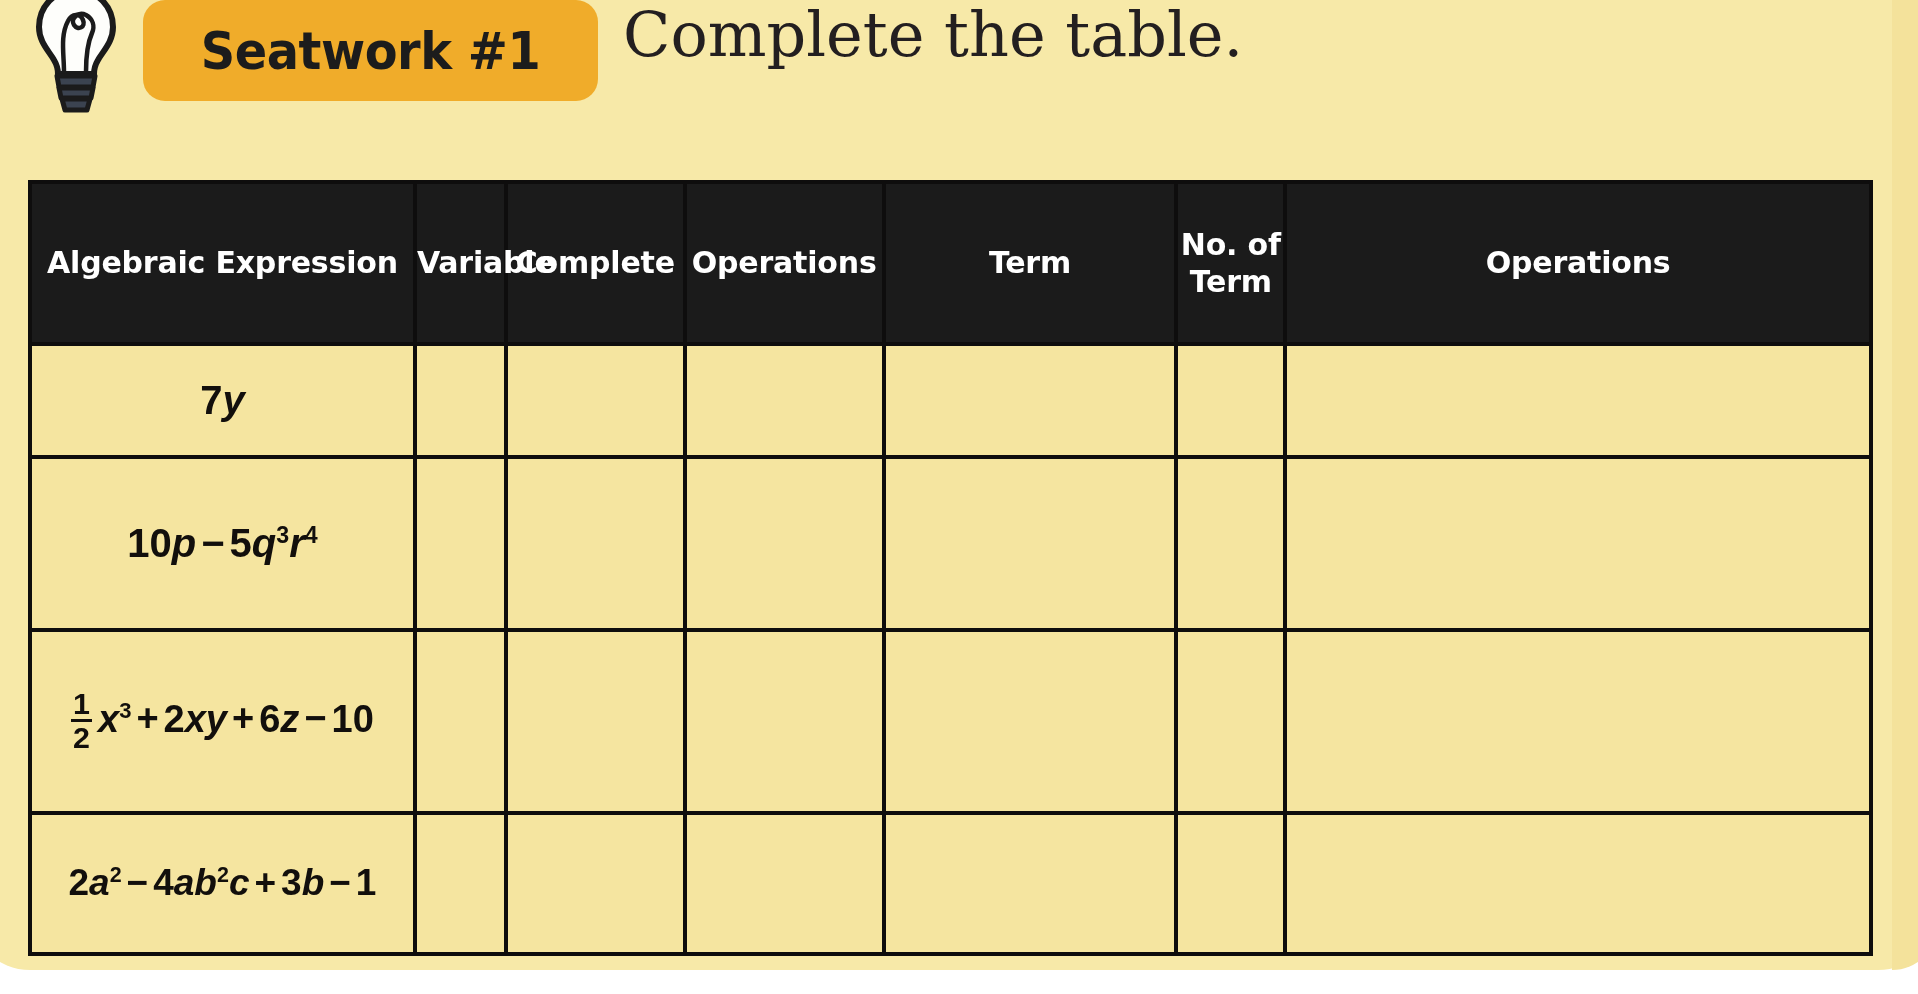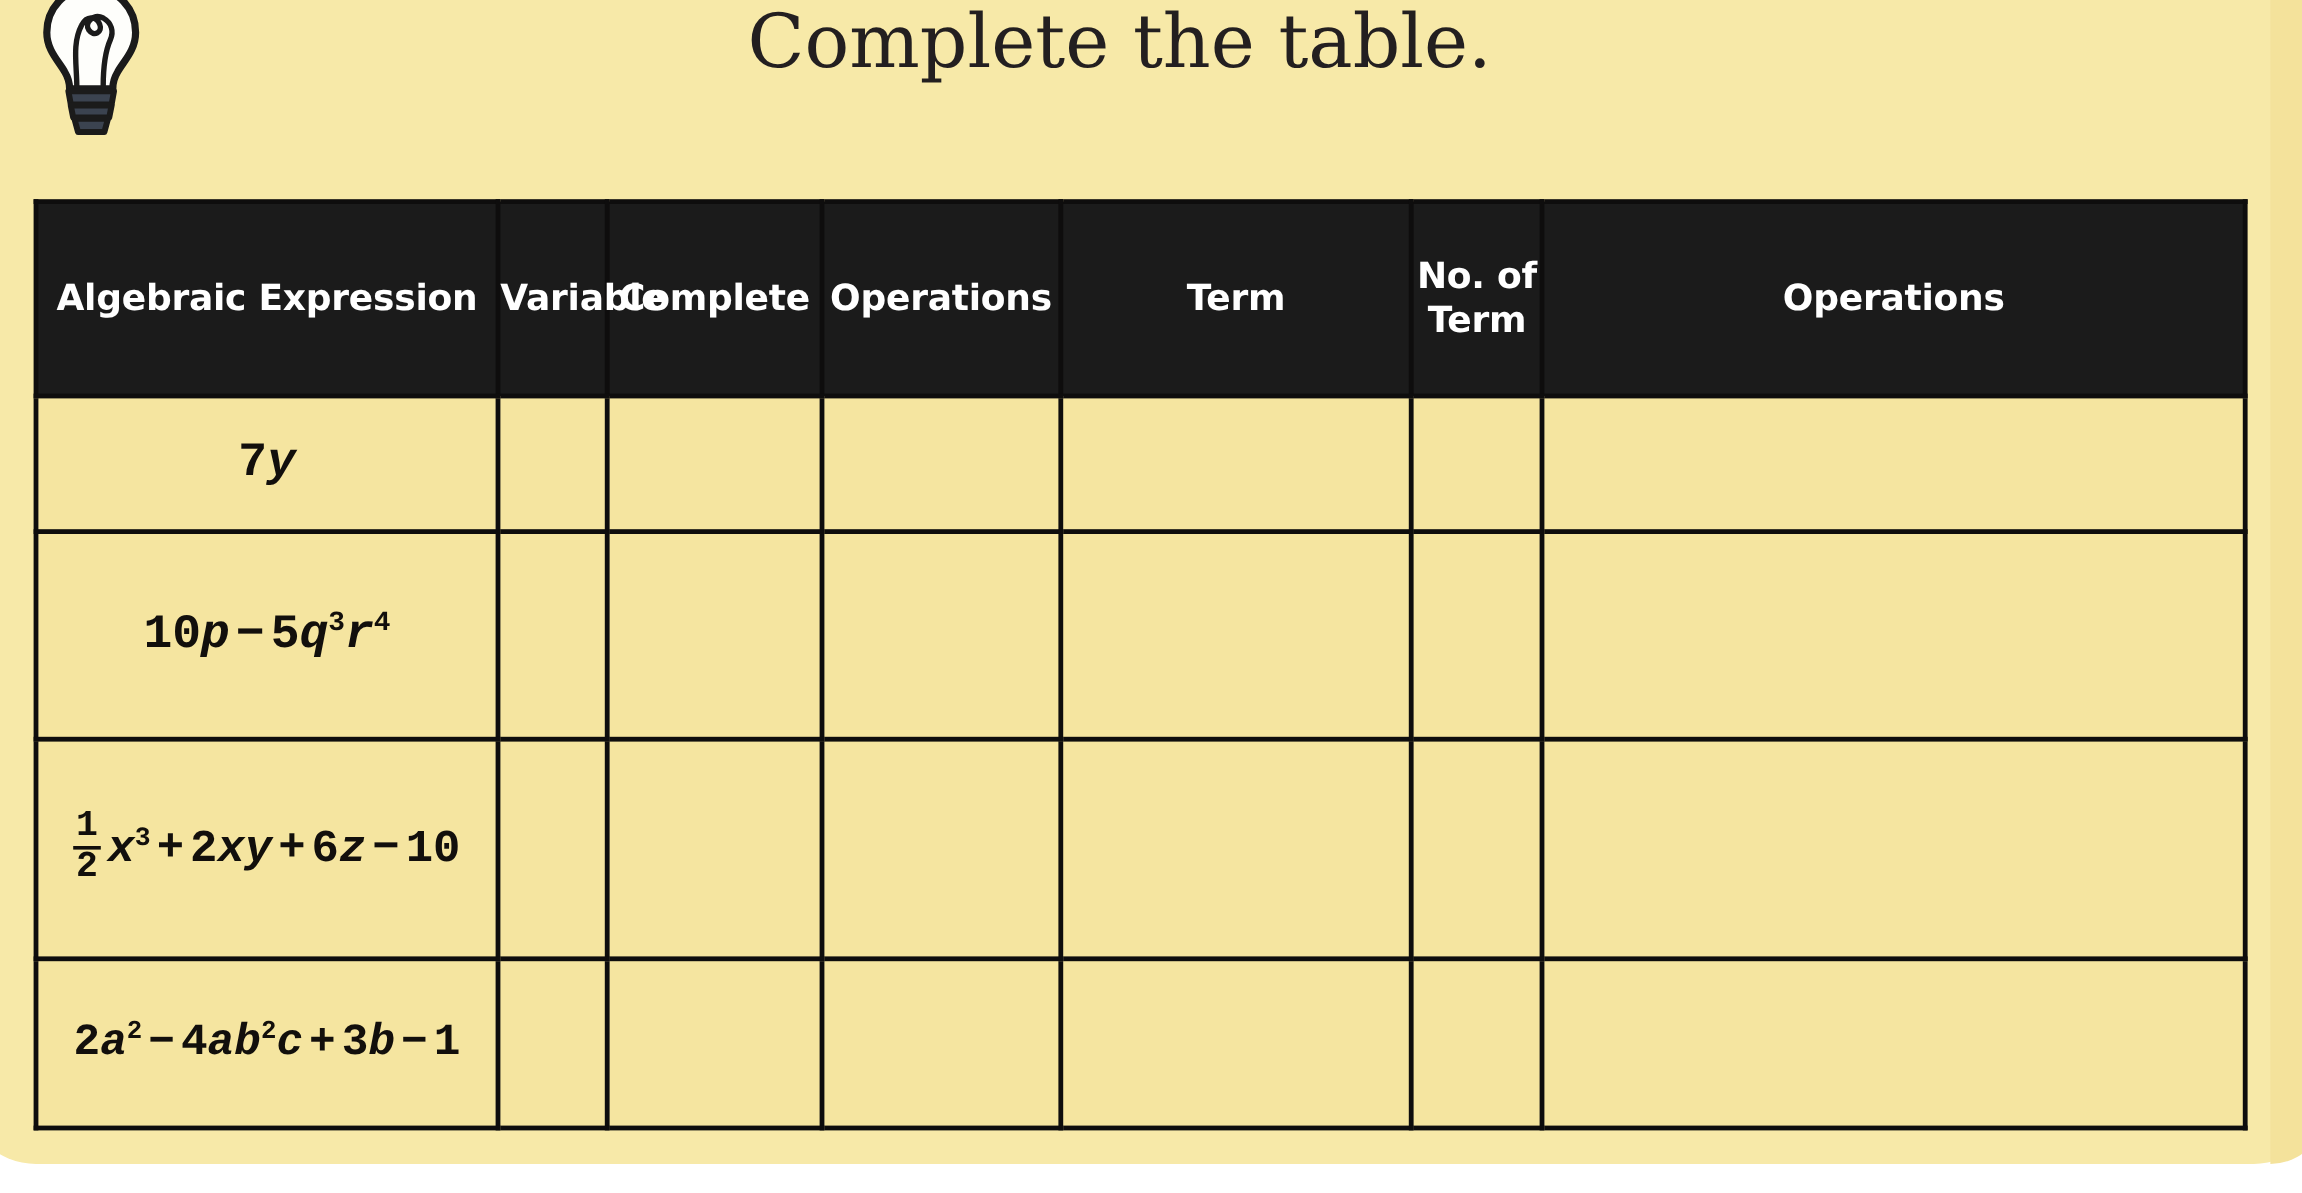--- a/index.html
+++ b/index.html
@@ -85,21 +85,21 @@
     font-weight: 400;
     font-size: 62px;
     letter-spacing: 0px;
     white-space: nowrap;
   }
 
   
   #table-wrap {
     position: absolute;
     left: 28px;
-    top: 166px;
+    top: 180px;
     width: 1845px;
     height: 776px;
   }
   table.sheet {
     border-collapse: collapse;
     table-layout: fixed;
     width: 1845px;
     height: 776px;
   }
   table.sheet th, table.sheet td {
@@ -119,21 +119,21 @@
     line-height: 1.25;
     letter-spacing: -0.2px;
   }
   table.sheet tbody td {
     background: #F5E5A0;
     vertical-align: middle;
   }
   td.expr-cell {
     text-align: center;
     color: #120F0C;
-    font-family: Liberation Mono, monospace;
+    font-family: Liberation Sans, sans-serif;
     font-weight: 700;
     font-style: italic;
     font-size: 40px;
     padding: 0 10px;
   }
 
   
   .expr { display: inline-block; white-space: nowrap; }
   .num  { font-style: normal; }
   .var  { font-style: italic; }
@@ -197,20 +197,23 @@
 
     <path d="M52 6 C30 6 15 23 15 43 C15 58 25 67 30 76 C33 81 34 86 34 90 L70 90 C70 86 71 81 74 76 C79 67 89 58 89 43 C89 23 74 6 52 6 Z" fill="#FEFEFB" stroke="#1B1B1B" stroke-width="6" stroke-linejoin="round"></path>
 
     <path d="M40 88 C40 70 36 52 44 37 C48 29 56 29 59 36 C62 43 54 47 50 41 C46 35 54 27 62 31 C69 35 71 42 68 49 C64 58 62 72 62 88" fill="none" stroke="#1B1B1B" stroke-width="4.5" stroke-linecap="round"></path>
 
     <path d="M33 92 L71 92 L69 103 L35 103 Z" fill="#3B4350" stroke="#1B1B1B" stroke-width="5" stroke-linejoin="round"></path>
     <path d="M35 104 L69 104 L67 114 L37 114 Z" fill="#3B4350" stroke="#1B1B1B" stroke-width="5" stroke-linejoin="round"></path>
     <path d="M38 115 L66 115 L63 126 L41 126 Z" fill="#3B4350" stroke="#1B1B1B" stroke-width="5" stroke-linejoin="round"></path>
   </svg>
 
+  <div id="seatwork-badge">
+    <span id="seatwork-badge-label">Seatwork #1</span>
+  </div>
 
   <div id="instruction-title">Complete the table.</div>
 </div>
 
 <div id="table-wrap">
   <table class="sheet">
     <colgroup>
       <col class="c-expr">
         <col class="c-var">
         <col class="c-const">

